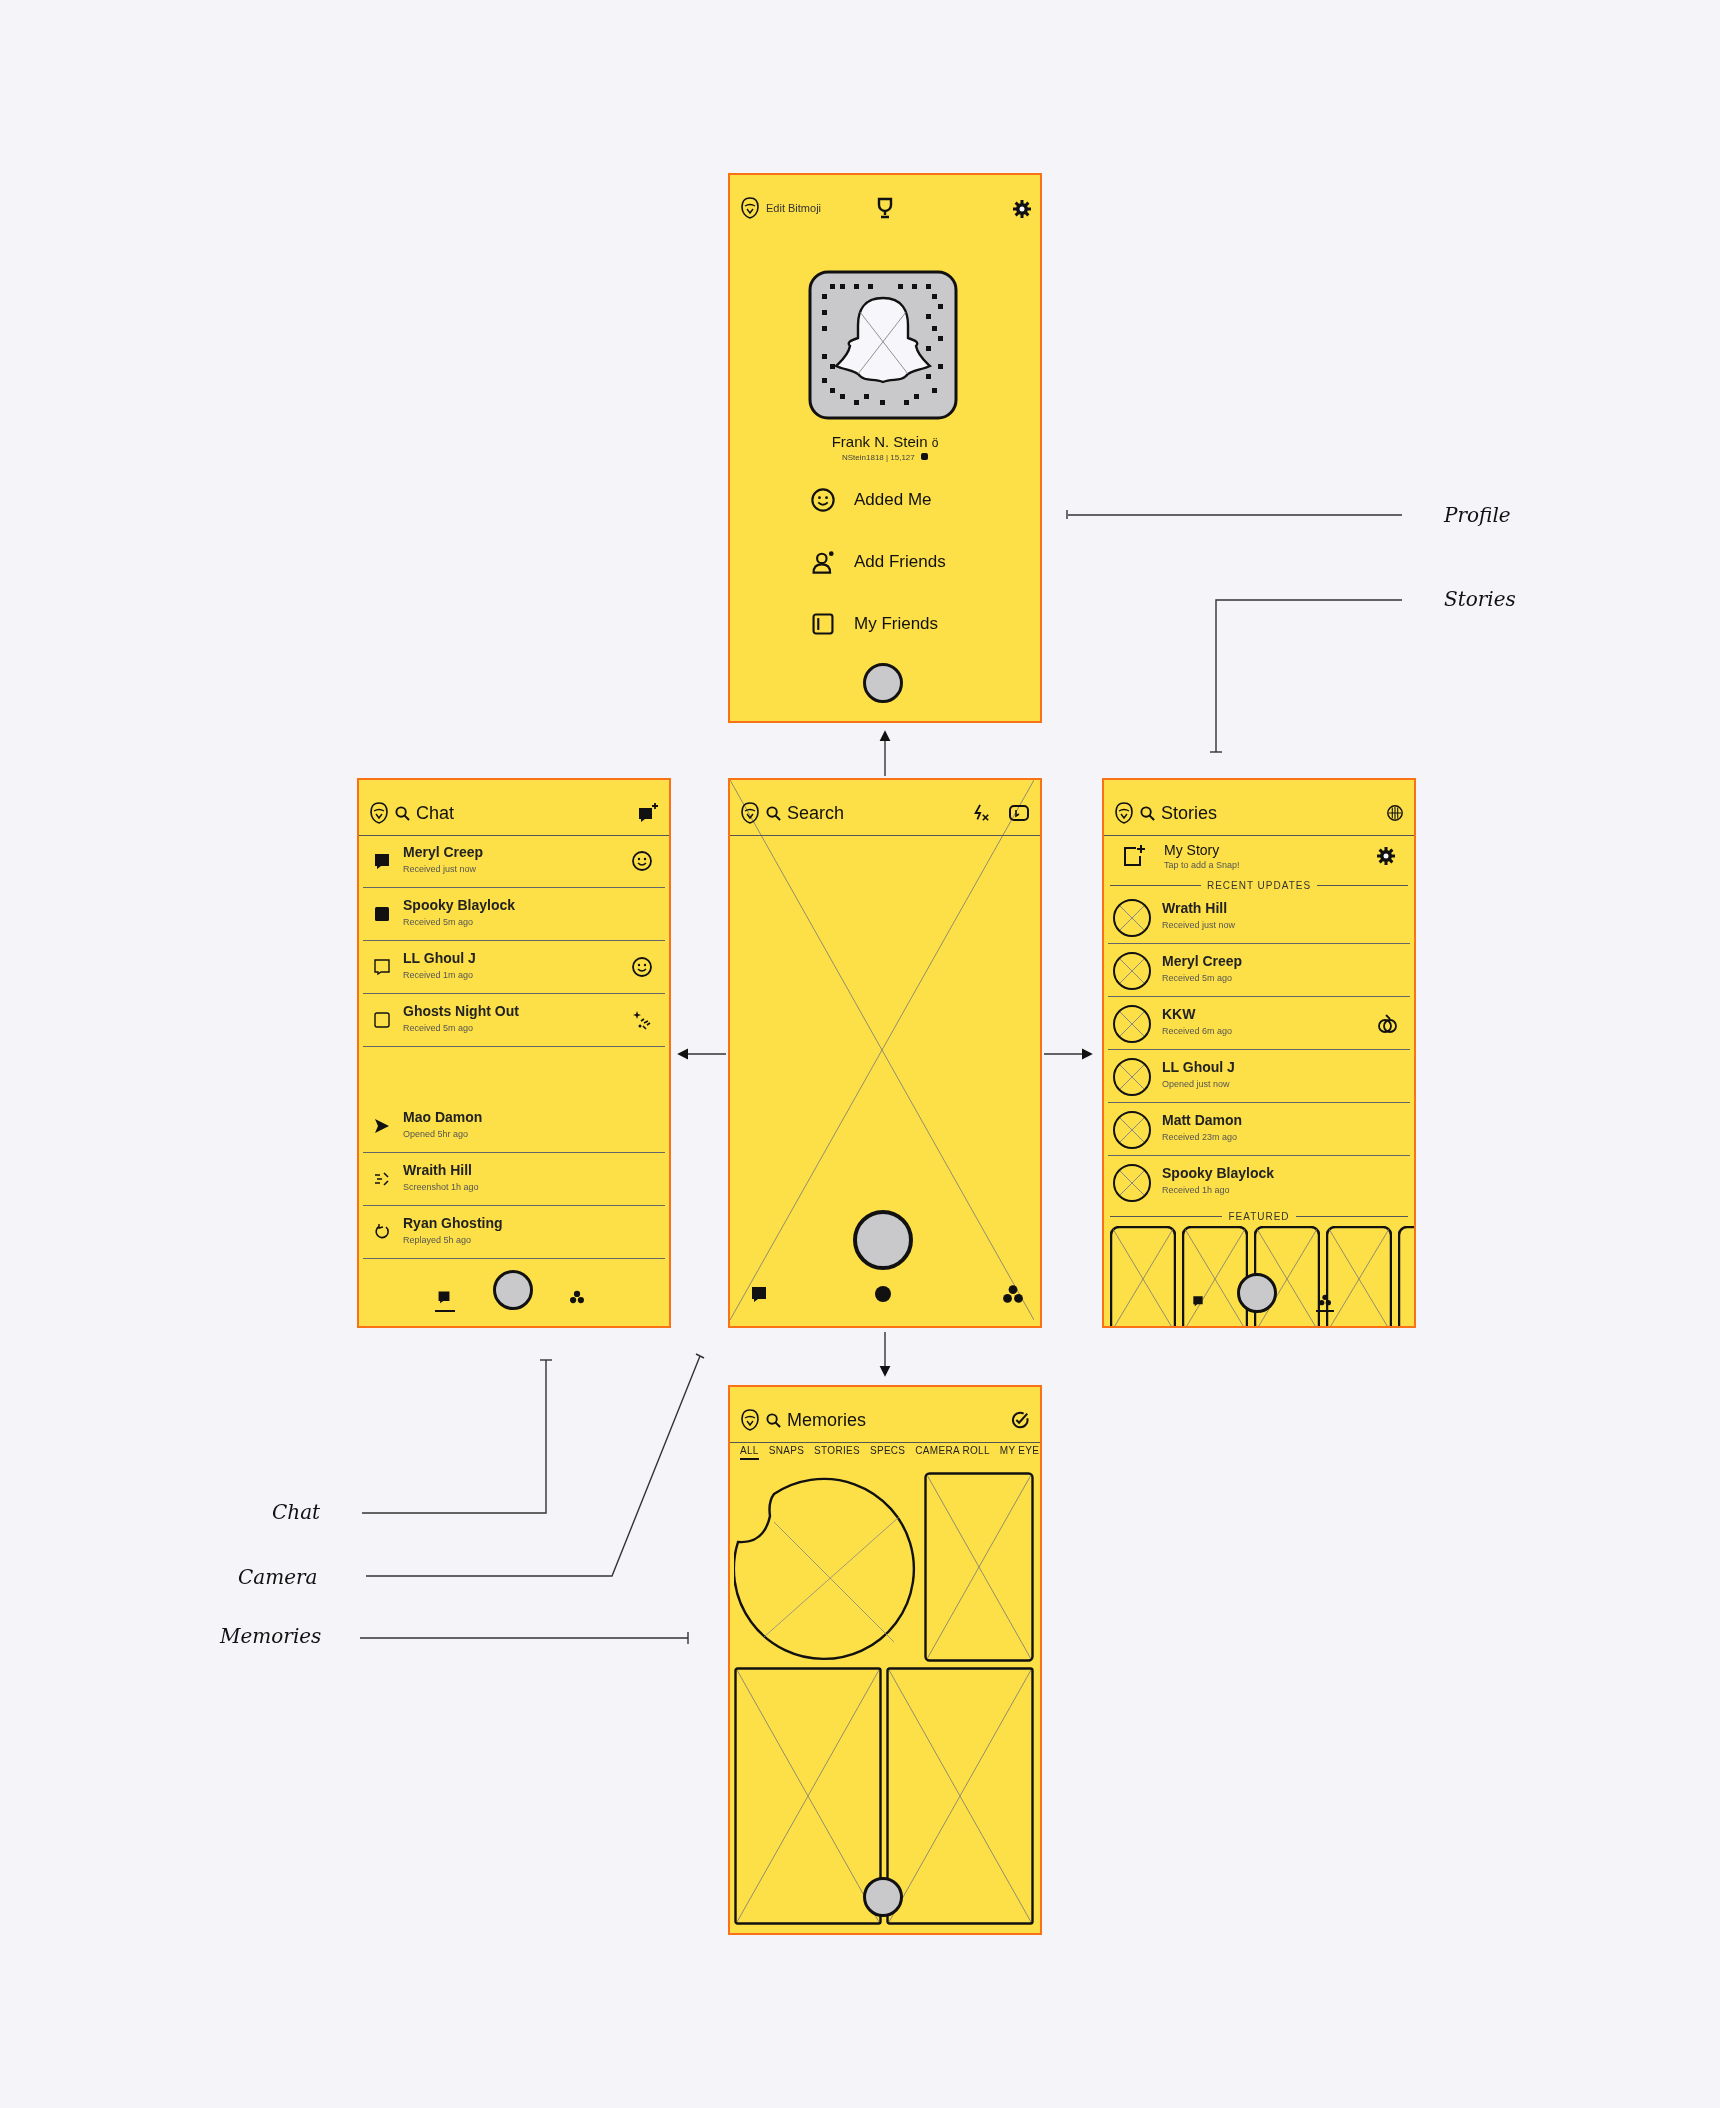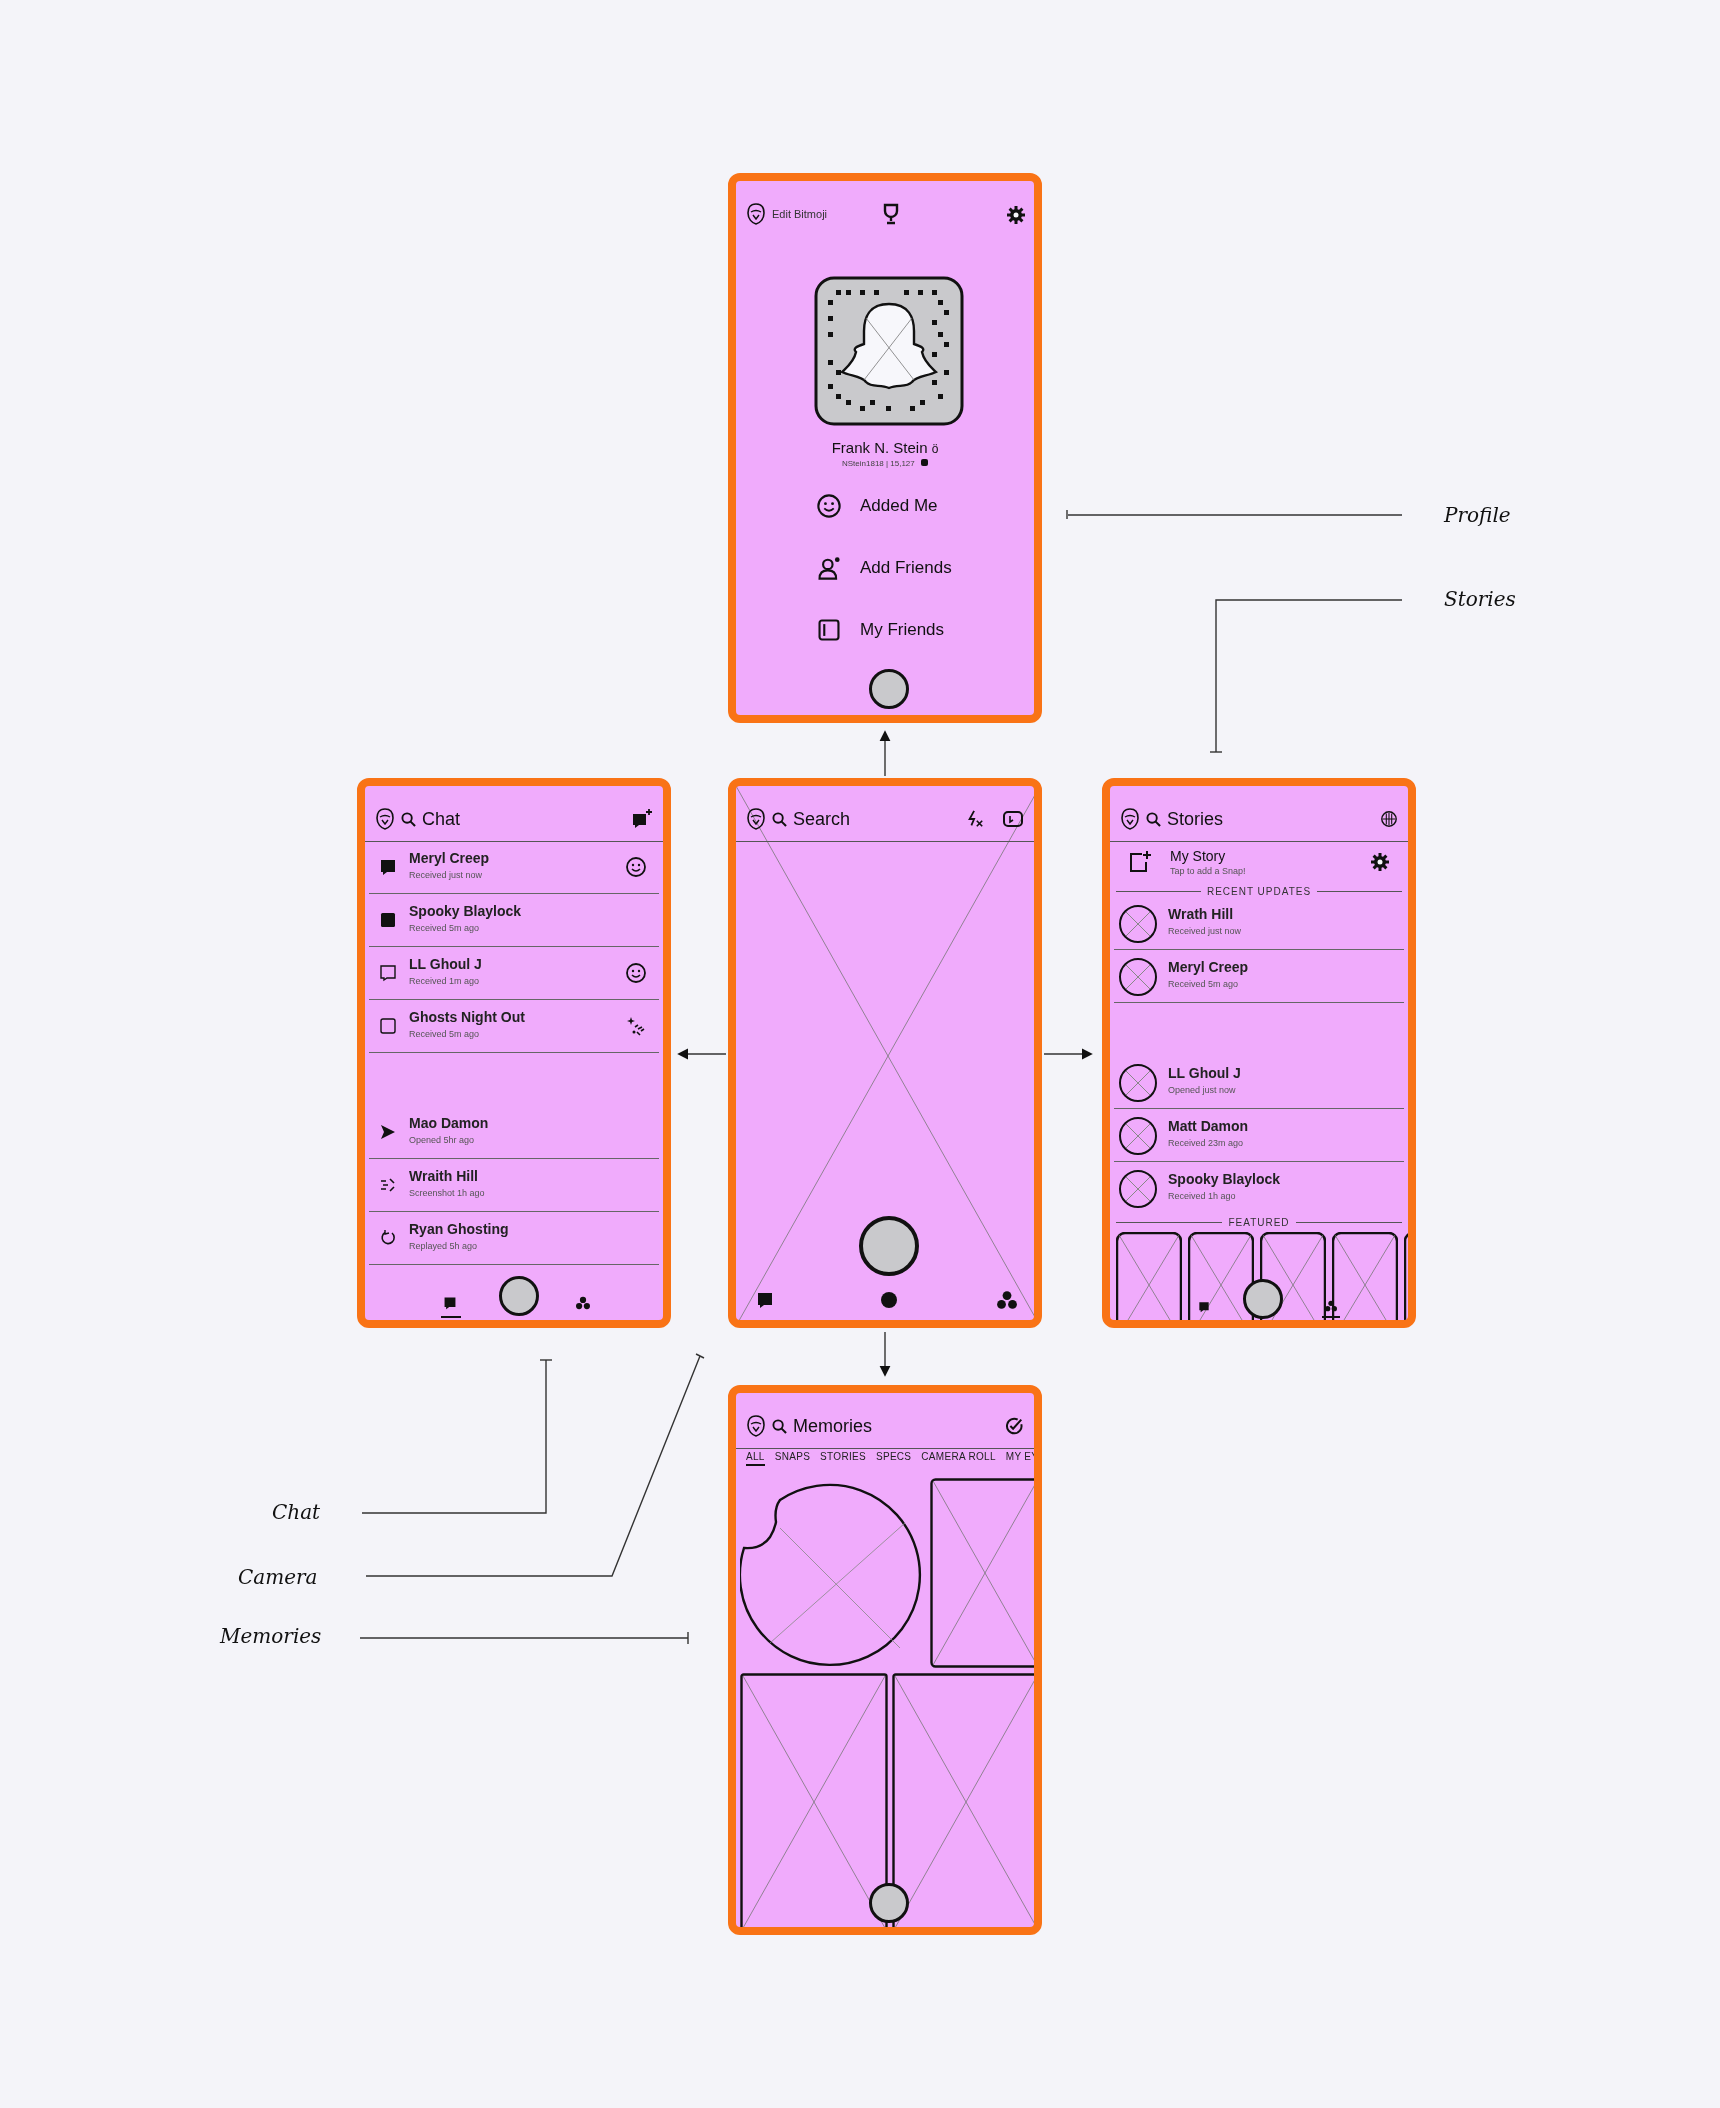--- a/index.html
+++ b/index.html
@@ -2,21 +2,21 @@
 <html><head>
 <meta charset="utf-8">
 <style>
   html, body { margin:0; padding:0; }
   body {
     width:1720px; height:2108px; position:relative; overflow:hidden;
     background:#f4f4f9; font-family:"Liberation Sans", sans-serif; color:#111;
   }
   .frame {
     position:absolute; width:314px; height:550px; box-sizing:border-box;
-    border:8px solid #f97316; border-radius:12px; background:#f0abfc; overflow:hidden;
+    border:2px solid #f97316; border-radius:0; background:#fde047; overflow:hidden;
   }
   .inner-line { position:absolute; left:0; right:0; height:1px; background:#555; }
   .hdr { position:absolute; left:10px; right:10px; top:18px; height:30px; display:flex; align-items:center; gap:6px; }
   .hdr .title { font-size:18px; }
   .hdr .right { margin-left:auto; display:flex; gap:18px; align-items:center; }
   .mask-icon { width:20px; height:22px; display:inline-block; }
   .xph { position:absolute; inset:0; }
   .row { position:absolute; left:4px; right:4px; height:52px; border-bottom:1.5px solid #666; box-sizing:border-box; }
   .row .ico { position:absolute; left:10px; top:16px; width:18px; height:18px; }
   .row .name { position:absolute; left:40px; top:8px; font-size:14px; font-weight:bold; color:#222; }
@@ -362,20 +362,32 @@
     <span class="name">Wrath Hill</span>
     <span class="sub">Received just now</span>
   </div>
   <div class="row srow" style="top:165px;">
     <svg class="avatar">
         <use href="#xcircle"></use>
       </svg>
     <span class="name">Meryl Creep</span>
     <span class="sub">Received 5m ago</span>
   </div>
+  <div class="row srow" style="top:218px;">
+    <svg class="avatar">
+        <use href="#xcircle"></use>
+      </svg>
+    <span class="name">KKW</span>
+    <span class="sub">Received 6m ago</span>
+    <svg class="rico" viewBox="0 0 22 22">
+      <circle cx="9" cy="14" r="6" fill="none" stroke="#111" stroke-width="1.8"></circle>
+      <circle cx="14" cy="14" r="6" fill="none" stroke="#111" stroke-width="1.8"></circle>
+      <path d="M10 3 L14 7" stroke="#111" stroke-width="1.8"></path>
+    </svg>
+  </div>
   <div class="row srow" style="top:271px;">
     <svg class="avatar">
         <use href="#xcircle"></use>
       </svg>
     <span class="name">LL Ghoul J</span>
     <span class="sub">Opened just now</span>
   </div>
   <div class="row srow" style="top:324px;">
     <svg class="avatar">
         <use href="#xcircle"></use>

